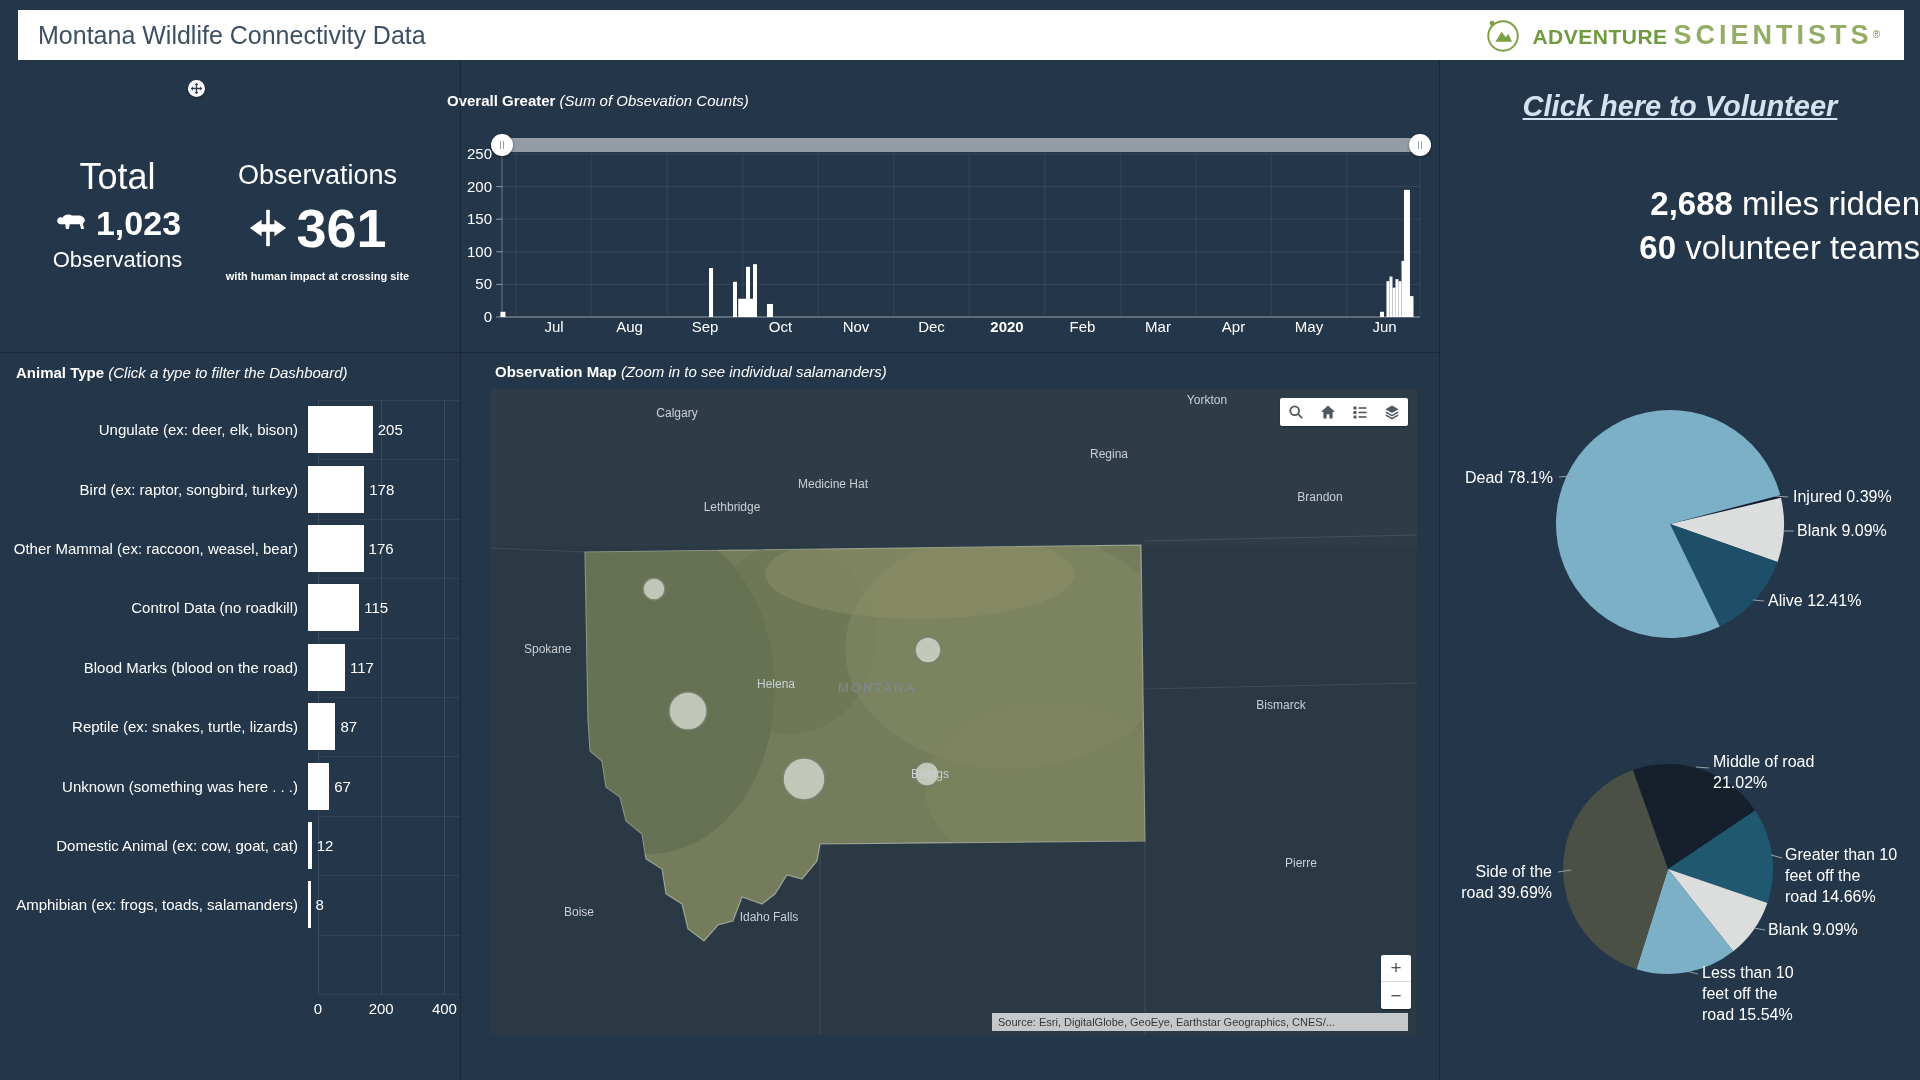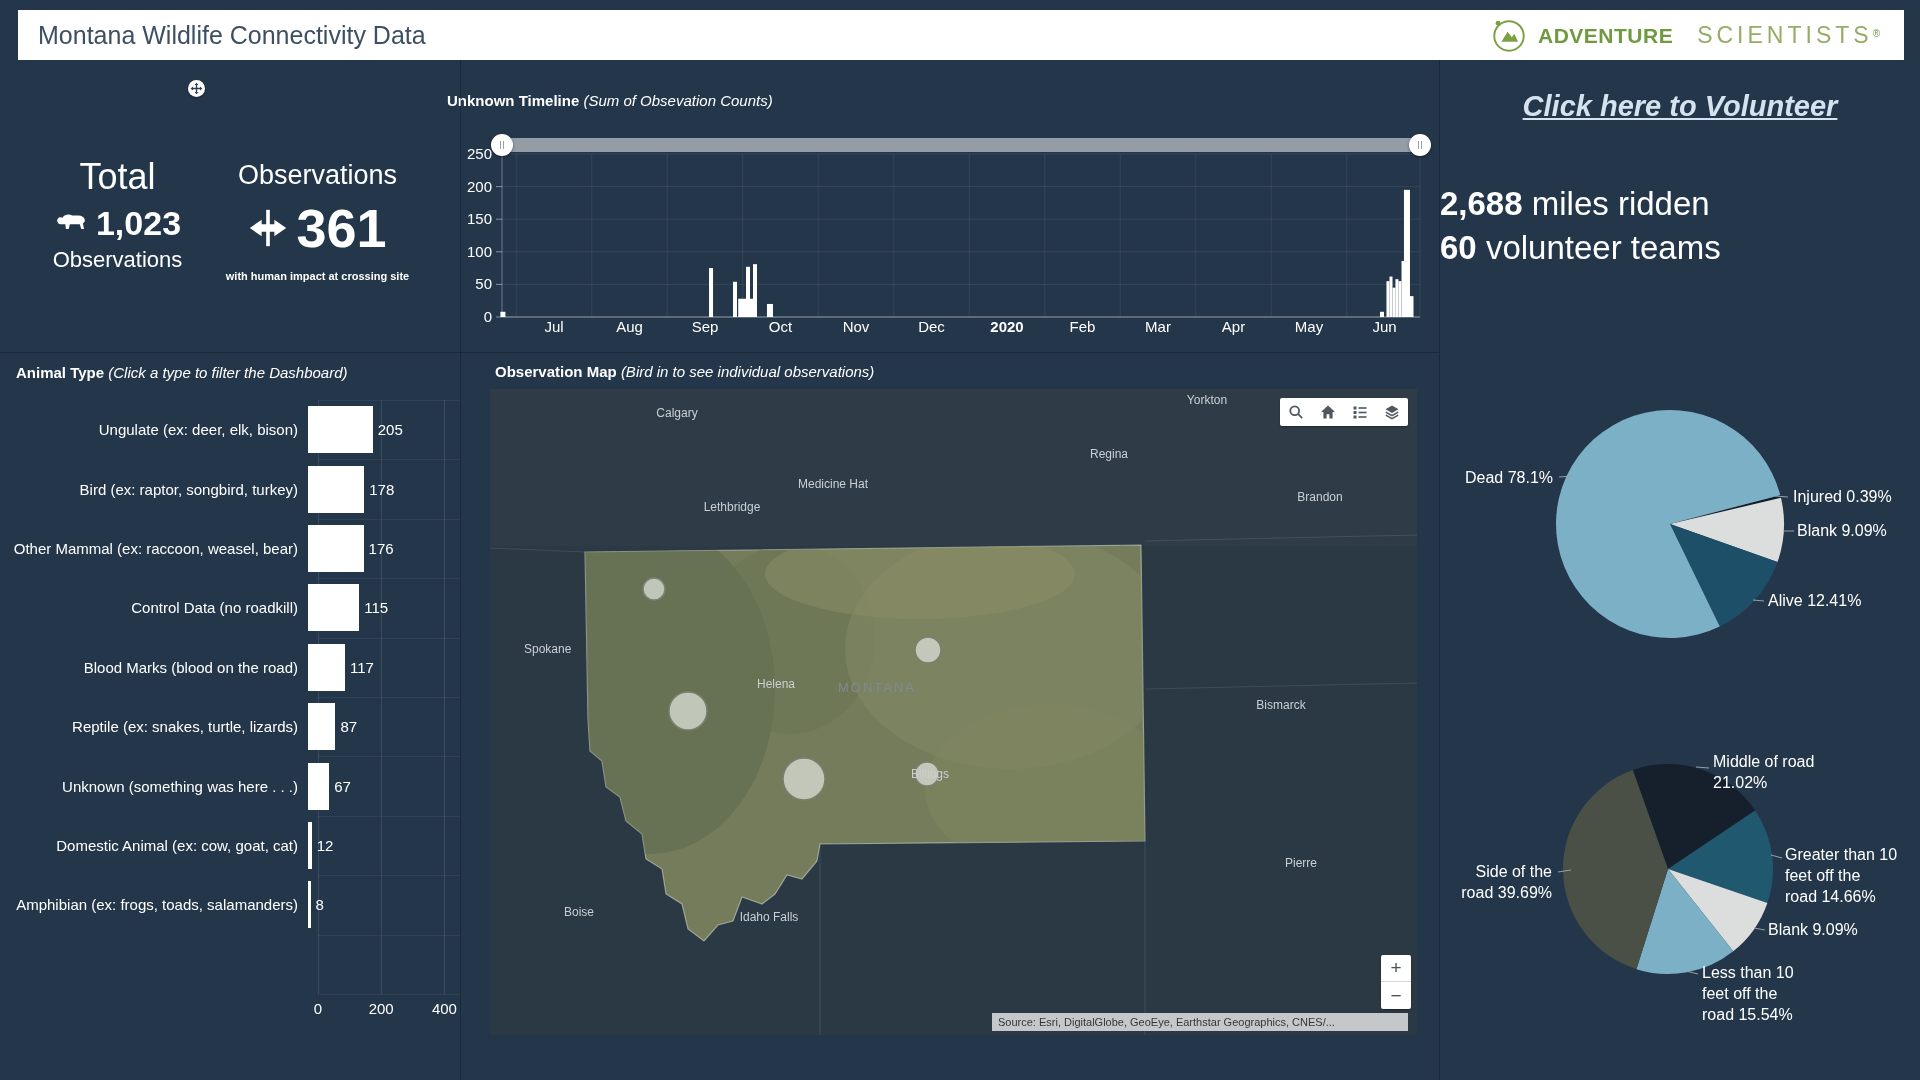--- a/index.html
+++ b/index.html
@@ -6,21 +6,21 @@
   html,body { width:1920px; height:1080px; background:#24364a; font-family:"Liberation Sans",sans-serif; overflow:hidden; }
   .page { position:absolute; inset:0; background:#24364a; }
   .hairline-v { position:absolute; width:1px; background:rgba(0,0,0,0.25); }
   .hairline-h { position:absolute; height:1px; background:rgba(0,0,0,0.25); }
 
   
   .header { position:absolute; left:18px; right:16px; top:10px; height:50px; background:#ffffff; display:flex; align-items:center; justify-content:space-between; padding:0 24px 0 20px; }
   .header-title { font-size:25px; color:#3d4f63; font-weight:400; }
   .brand { display:flex; align-items:center; gap:10px; }
   .brand-bold { font-size:21px; font-weight:700; color:#6f9a3f; letter-spacing:0.5px; }
-  .brand-light { font-size:23px; font-weight:400; color:#94ad66; letter-spacing:4px; margin-left:24px; }
+  .brand-light { font-size:27px; font-weight:700; color:#94ad66; letter-spacing:4px; margin-left:6px; }
   .brand-reg { font-size:10px; color:#6f9a3f; vertical-align:super; }
 
   .move-btn { position:absolute; left:188px; top:80px; width:17px; height:17px; border-radius:50%; background:#ffffff; display:flex; align-items:center; justify-content:center; box-shadow:0 1px 2px rgba(0,0,0,.4); }
 
   
   .stat-card { position:absolute; text-align:center; color:#fff; }
   .stat-card.total { left:20px; top:156px; width:195px; }
   .stat-card.impact { left:220px; top:160px; width:195px; }
   .stat-title { font-size:36px; font-weight:400; }
   .stat-title.sm { font-size:27px; }
@@ -57,21 +57,21 @@
   #map-svg { position:absolute; inset:0; }
   .map-toolbar { position:absolute; left:790px; top:9px; height:28px; background:#fff; border-radius:2px; display:flex; box-shadow:0 1px 2px rgba(0,0,0,.35); }
   .map-tool { width:32px; height:28px; display:flex; align-items:center; justify-content:center; cursor:pointer; }
   .zoom-ctl { position:absolute; left:891px; top:566px; width:30px; background:#fff; border-radius:2px; box-shadow:0 1px 2px rgba(0,0,0,.35); }
   .zoom-btn { width:30px; height:27px; display:flex; align-items:center; justify-content:center; font-size:19px; color:#4a5459; cursor:pointer; }
   .zoom-btn:first-child { border-bottom:1px solid #d7dadd; }
   .map-attrib { position:absolute; left:502px; top:624px; width:416px; height:18px; background:rgba(255,255,255,0.72); color:#373737; font-size:11px; line-height:18px; padding:0 6px; white-space:nowrap; overflow:hidden; }
 
   
   .volunteer { position:absolute; left:1440px; top:90px; width:480px; text-align:center; font-size:29px; font-weight:700; font-style:italic; color:#d5e2ef; text-decoration:underline; cursor:pointer; }
-  .ride-stats { position:absolute; left:1440px; top:182px; width:480px; text-align:left; color:#fff; font-size:33px; line-height:44px; font-weight:400; }
+  .ride-stats { position:absolute; left:1440px; top:182px; width:480px; text-align:right; color:#fff; font-size:33px; line-height:44px; font-weight:400; }
   .ride-stats b { font-weight:700; }
   #pie1-svg { position:absolute; left:1440px; top:380px; width:480px; height:280px; }
   #pie2-svg { position:absolute; left:1440px; top:720px; width:480px; height:360px; }
   .pie-label { font-size:16px; fill:#fff; }
   .city { font-size:12px; fill:#c9cfd4; }
 </style>
 </head>
 <body>
 
 <div class="page">
@@ -111,21 +111,21 @@
       <svg width="40" height="42" viewBox="0 0 44 44">
         <rect x="20" y="2" width="4" height="40" fill="#fff"></rect>
         <path fill="#fff" d="M2 22 L15 13 V18 H29 V13 L42 22 L29 31 V26 H15 V31 Z"></path>
       </svg>
       <span class="stat-value big">361</span>
     </div>
     <div class="stat-sub tiny">with human impact at crossing site</div>
   </div>
 
   <div class="panel-title" style="left:447px; top:92px;">
-    <span class="pt-bold">Unknown Timeline</span> <span class="pt-italic">(Sum of Obsevation Counts)</span>
+    <span class="pt-bold">Overall Greater</span> <span class="pt-italic">(Sum of Obsevation Counts)</span>
   </div>
   <svg id="timeline-svg">
       <line x1="76.25" y1="84" x2="76.25" y2="247" stroke="rgba(255,255,255,0.07)"></line>
       <line x1="151.75" y1="84" x2="151.75" y2="247" stroke="rgba(255,255,255,0.07)"></line>
       <line x1="227.25" y1="84" x2="227.25" y2="247" stroke="rgba(255,255,255,0.07)"></line>
       <line x1="302.75" y1="84" x2="302.75" y2="247" stroke="rgba(255,255,255,0.07)"></line>
       <line x1="378.25" y1="84" x2="378.25" y2="247" stroke="rgba(255,255,255,0.07)"></line>
       <line x1="453.75" y1="84" x2="453.75" y2="247" stroke="rgba(255,255,255,0.07)"></line>
       <line x1="529.25" y1="84" x2="529.25" y2="247" stroke="rgba(255,255,255,0.07)"></line>
       <line x1="604.75" y1="84" x2="604.75" y2="247" stroke="rgba(255,255,255,0.07)"></line>
@@ -259,21 +259,21 @@
         <div class="animal-value">8</div>
       </div>
     </div>
   <div id="animal-axis">
       <div class="axis-label" style="left: 318px; top: 1000px;">0</div>
       <div class="axis-label" style="left: 381.2px; top: 1000px;">200</div>
       <div class="axis-label" style="left: 444.4px; top: 1000px;">400</div>
     </div>
 
   <div class="panel-title" style="left:495px; top:363px;">
-    <span class="pt-bold">Observation Map</span> <span class="pt-italic">(Bird in to see individual observations)</span>
+    <span class="pt-bold">Observation Map</span> <span class="pt-italic">(Zoom in to see individual salamanders)</span>
   </div>
   <div class="map-box">
     <svg id="map-svg" viewBox="0 0 927 646">
         <rect x="0" y="0" width="927" height="646" fill="#2b3945"></rect>
         <rect x="0" y="0" width="927" height="157" fill="rgba(255,255,255,0.02)"></rect>
         <path d="M0 159 L95 163" stroke="rgba(255,255,255,0.10)" fill="none"></path>
         <path d="M655 152 L927 146" stroke="rgba(255,255,255,0.10)" fill="none"></path>
         <path d="M655 300 L927 294" stroke="rgba(255,255,255,0.10)" fill="none"></path>
         <path d="M655 452 L655 646" stroke="rgba(255,255,255,0.10)" fill="none"></path>
         <path d="M330 455 L330 646" stroke="rgba(255,255,255,0.10)" fill="none"></path>

